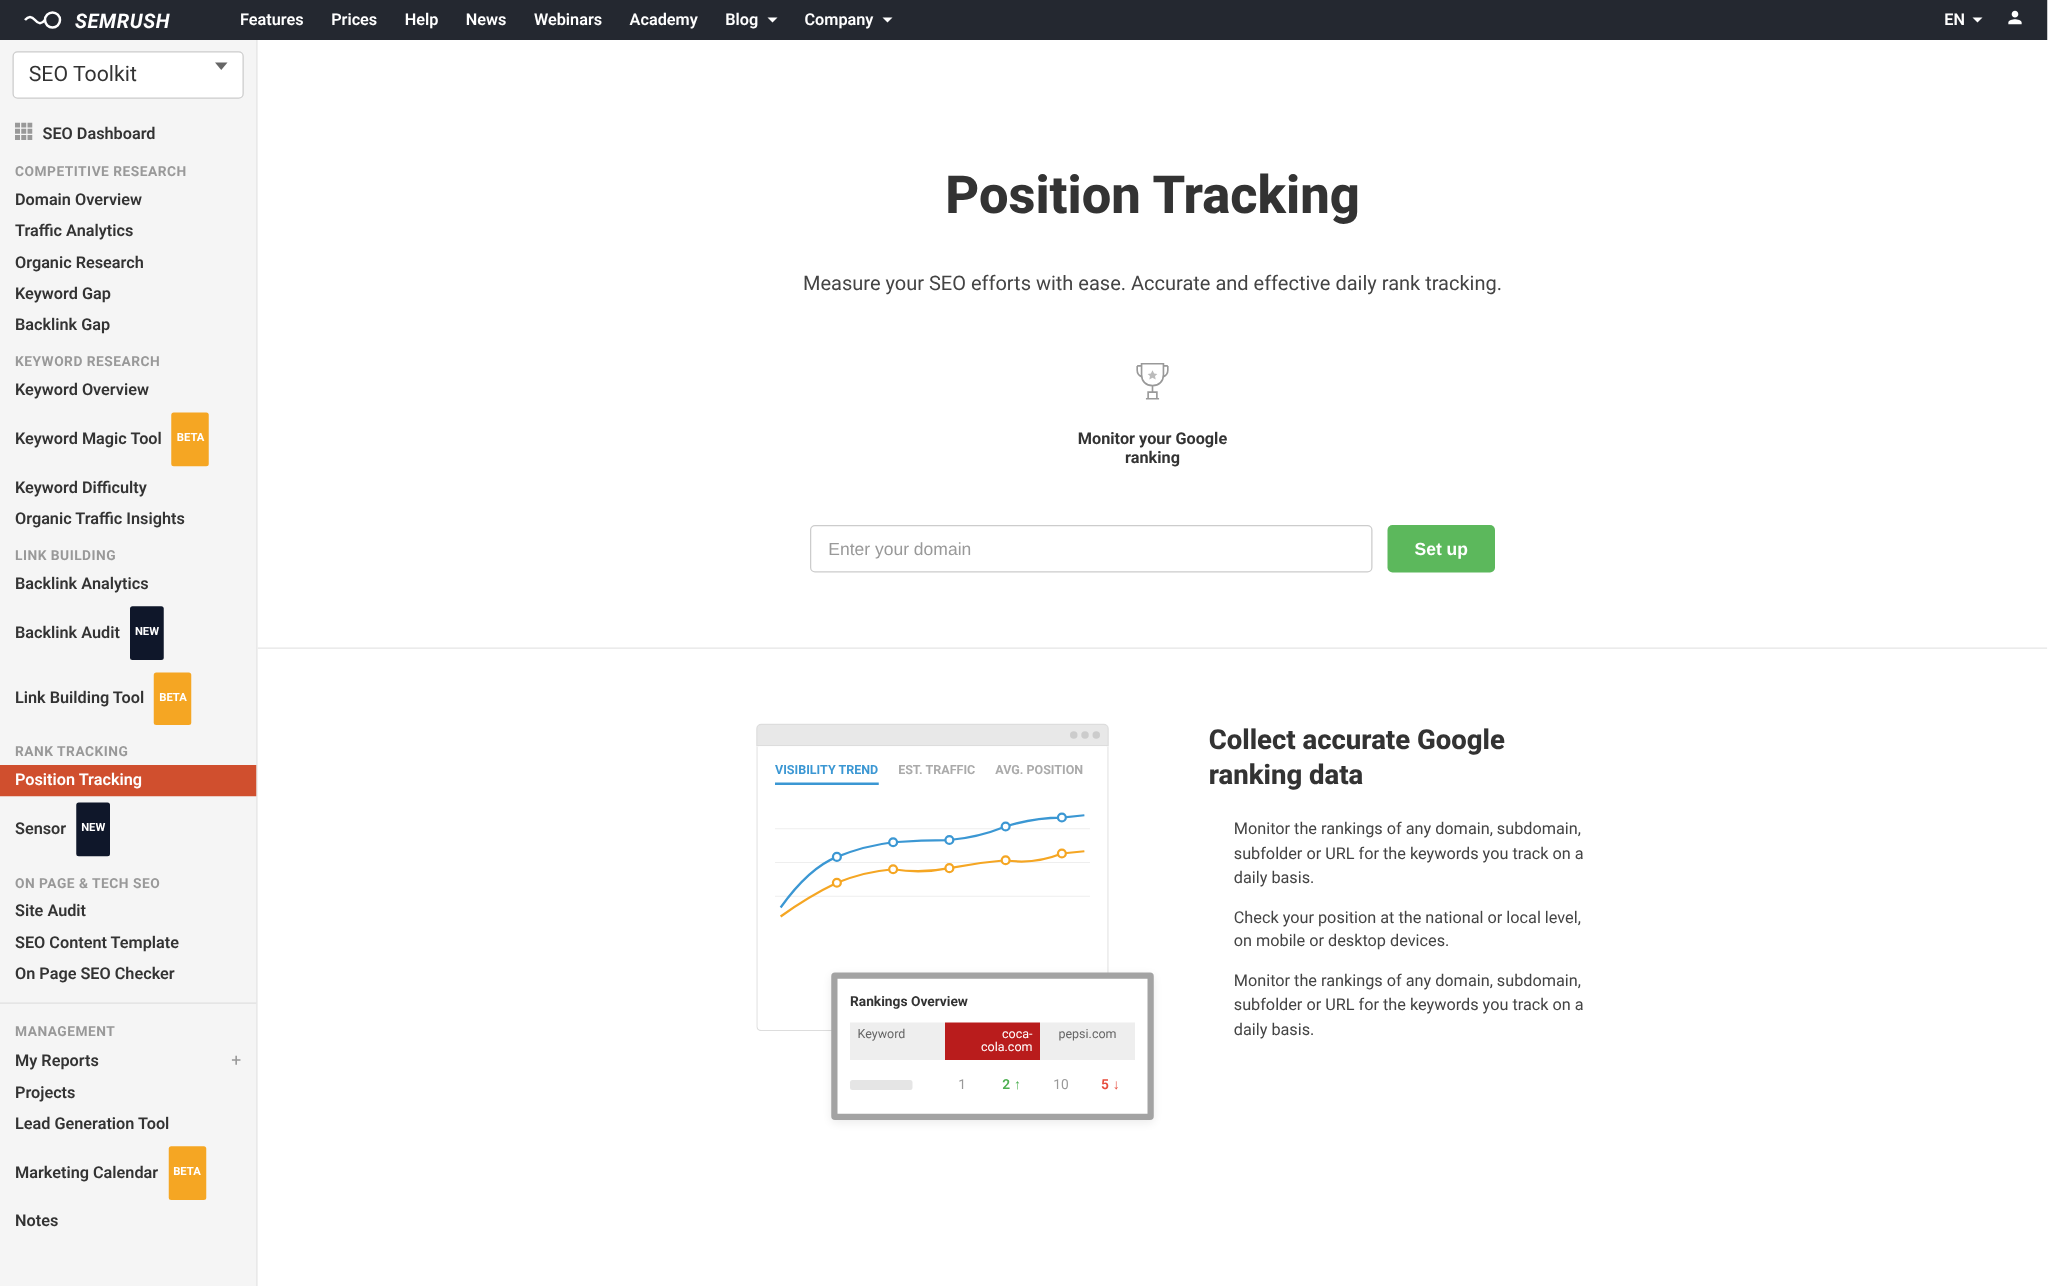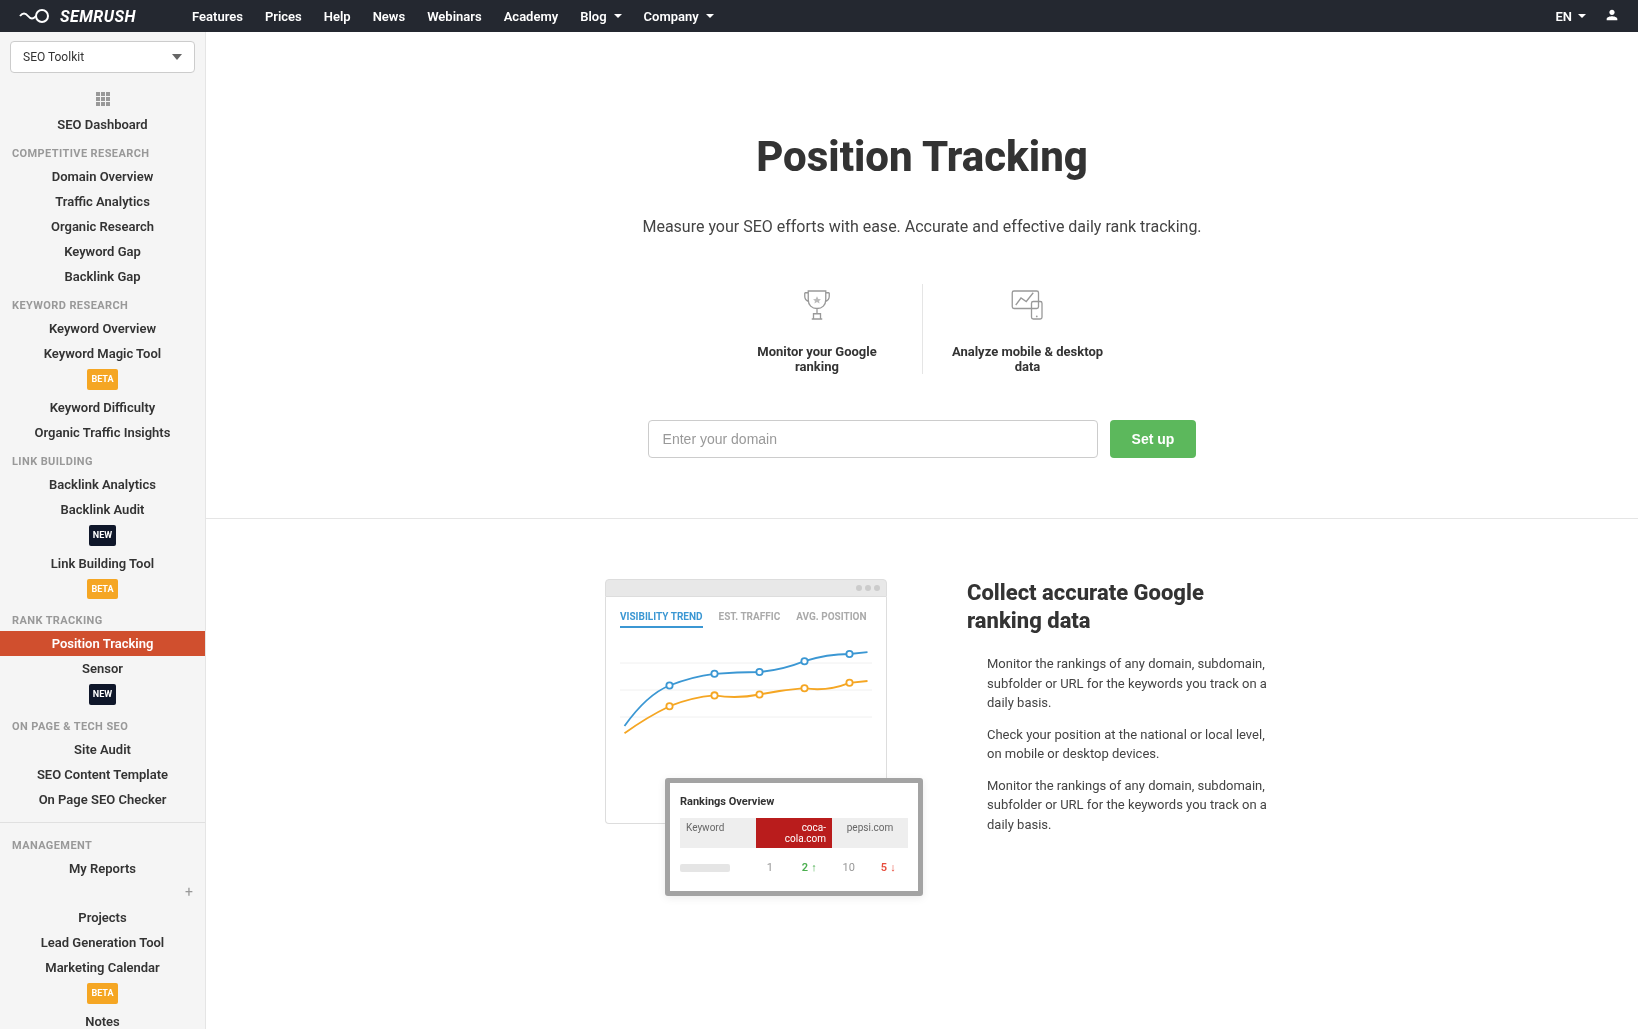--- a/index.html
+++ b/index.html
@@ -9,28 +9,28 @@
 .logo svg { width: 34px; height: 18px; }
 .nav { display: flex; gap: 22px; margin-left: 56px; font-size: 13px; }
 .nav a { color: #fff; text-decoration: none; font-weight: 600; display: inline-flex; align-items: center; gap: 4px; }
 .topright { margin-left: auto; display: flex; align-items: center; gap: 18px; }
 .lang { font-size: 13px; font-weight: 600; display: inline-flex; align-items: center; gap: 3px; }
 .caret { width: 0; height: 0; border-left: 4px solid transparent; border-right: 4px solid transparent; border-top: 4px solid #fff; display: inline-block; margin-left: 3px; }
 .user-icon svg { width: 16px; height: 16px; fill: #fff; }
 
 .layout { display: flex; min-height: calc(100vh - 32px); }
 .sidebar { width: 206px; background: #f5f5f5; border-right: 1px solid #e5e5e5; padding-top: 9px; flex-shrink: 0; }
-.toolkit-select { margin: 0 10px 14px 10px; background: #fff; border: 1px solid #ccc; border-radius: 4px; padding: 8px 12px; display: flex; justify-content: space-between; align-items: center; font-size: 12px; cursor: pointer; }
+.toolkit-select { margin: 0 10px 14px 10px; background: #fff; border: 1px solid #ccc; border-radius: 4px; padding: 8px 12px; display: flex; justify-content: space-between; font-size: 17px; cursor: pointer; }
 .chev { width: 0; height: 0; border-left: 5px solid transparent; border-right: 5px solid transparent; border-top: 6px solid #666; }
 .section-label { color: #999; font-size: 11px; font-weight: 700; letter-spacing: 0.4px; padding: 10px 12px 4px 12px; }
-.nav-item { display: flex; align-items: center; gap: 8px; padding: 5px 12px; font-size: 13px; color: #333; cursor: pointer; font-weight: 600; flex-direction: column; }
+.nav-item { display: flex; align-items: center; gap: 8px; padding: 5px 12px; font-size: 13px; color: #333; cursor: pointer; font-weight: 600; }
 .nav-item.active { background: #d04f2e; color: #fff; }
 .nav-item .grid-icon svg { width: 14px; height: 14px; }
 .nav-item .plus { margin-left: auto; color: #999; font-size: 14px; font-weight: 400; }
-.badge { font-size: 9px; font-weight: 700; padding: 5px 4px; border-radius: 2px; color: #fff; text-transform: uppercase; line-height: 1.2; }
+.badge { font-size: 9px; font-weight: 700; padding: 16px 4px; border-radius: 2px; color: #fff; text-transform: uppercase; line-height: 1.2; }
 .badge-beta { background: #f5a623; }
 .badge-new { background: #0f172a; }
 .divider { border-top: 1px solid #e0e0e0; margin: 10px 0 6px 0; }
 
 .main { flex: 1; overflow-y: auto; }
 .hero { padding: 100px 20px 60px 20px; text-align: center; border-bottom: 1px solid #e5e5e5; }
 .hero h1 { font-size: 42px; font-weight: 800; color: #333; margin-bottom: 36px; }
 .hero .subtitle { font-size: 16px; color: #444; margin-bottom: 48px; }
 .features { display: flex; justify-content: center; gap: 0; margin-bottom: 46px; }
 .feature { width: 210px; display: flex; flex-direction: column; align-items: center; gap: 18px; padding: 0 22px; }
@@ -222,29 +222,20 @@
       <h1>Position Tracking</h1>
       <p class="subtitle">Measure your SEO efforts with ease. Accurate and effective daily rank tracking.</p>
       <div class="features">
         <div class="feature">
           <svg viewBox="0 0 48 48">
               <path d="M14 8h20v10c0 6-4 10-10 10s-10-4-10-10V8zM10 10h4M34 10h4M10 10v4c0 3 2 5 4 6M38 10v4c0 3-2 5-4 6M24 28v6M18 40h12M20 34h8v6h-8z"></path>
               <path d="M24 14l1.5 3 3 .3-2.2 2 .6 3-2.9-1.6-2.9 1.6.6-3-2.2-2 3-.3z" fill="#bbb" stroke="none"></path>
             </svg>
           <span class="label">Monitor your Google ranking</span>
         </div>
-        <div class="feature">
-          <svg viewBox="0 0 48 48">
-              <rect x="6" y="8" width="30" height="20" rx="2"></rect>
-              <path d="M10 24l6-8 6 4 8-10"></path>
-              <rect x="28" y="20" width="12" height="20" rx="2"></rect>
-              <circle cx="34" cy="37" r="1" fill="#999" stroke="none"></circle>
-            </svg>
-          <span class="label">Analyze mobile &amp; desktop data</span>
-        </div>
       </div>
       <div class="domain-row">
         <input type="text" class="domain-input" placeholder="Enter your domain" style="">
         <button class="setup-btn">Set up</button>
       </div>
     </section>
 
     <section class="promo">
       <div class="promo-card">
         <div class="window-chrome">

